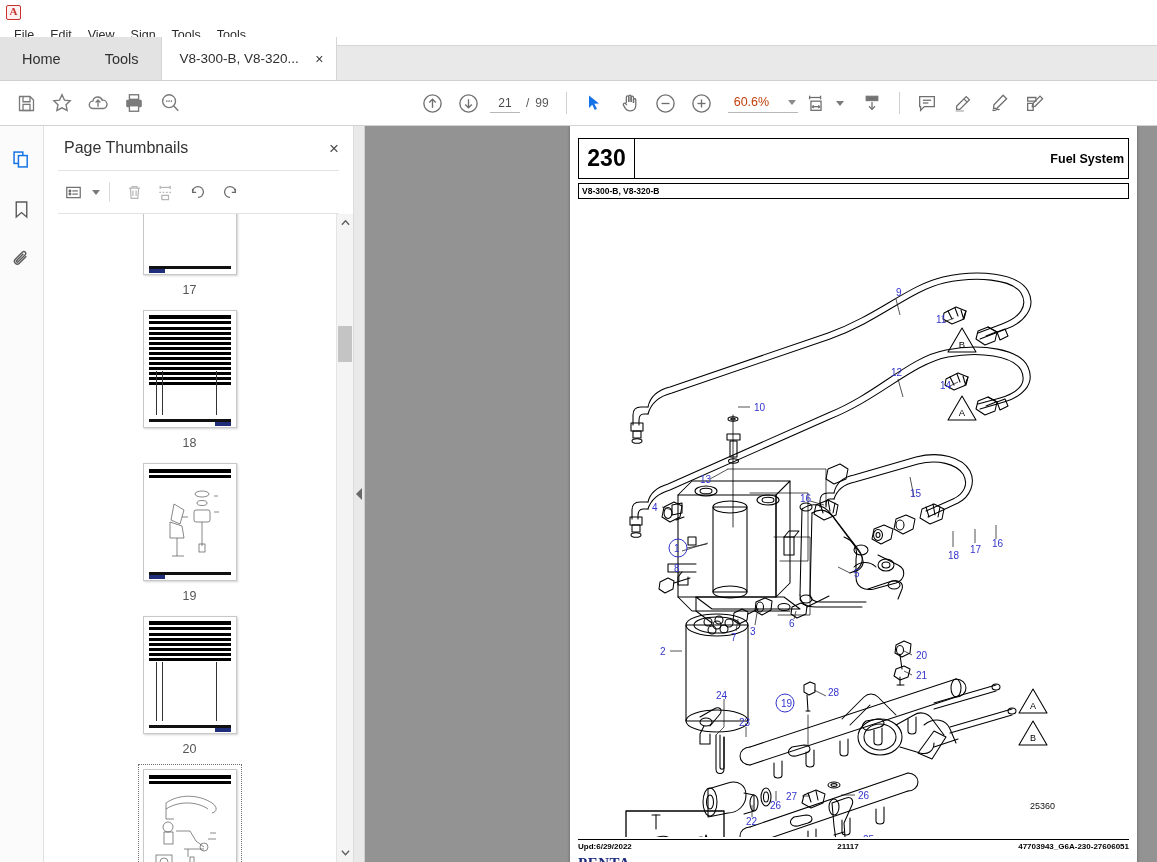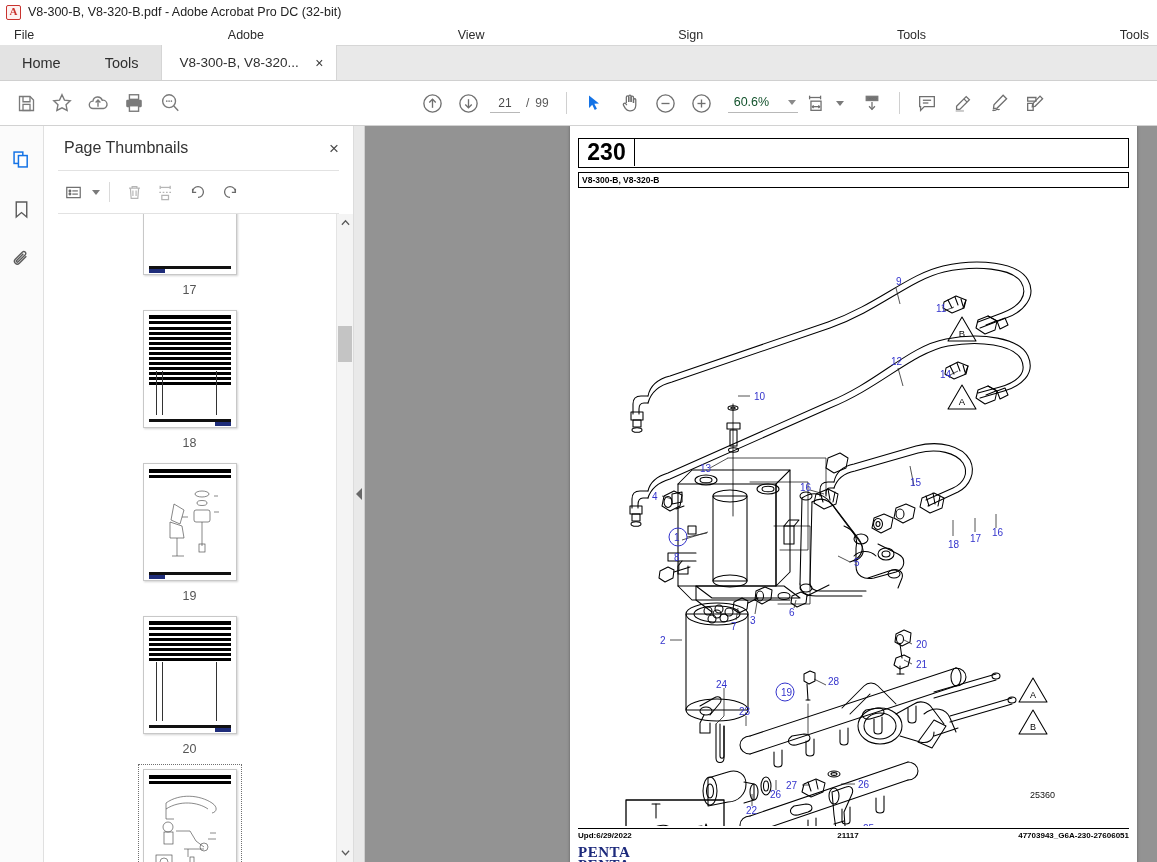--- a/index.html
+++ b/index.html
@@ -53,40 +53,39 @@
 
   
   .menubar {
     height: 22px;
     display: flex;
     align-items: center;
     background: #ffffff;
     border-bottom: 1px solid #d6d6d6;
     padding-left: 6px;
     flex: 0 0 22px;
-    justify-content: space-between;
   }
   .menu-item {
     font-size: 12.5px;
     color: #2b2b2b;
     padding: 2px 8px;
     cursor: default;
   }
 
   
   .tabstrip {
     height: 35px;
     background: #e9e9e9;
     display: flex;
     align-items: flex-end;
     border-bottom: 1px solid #d0d0d0;
     flex: 0 0 35px;
   }
   .tab {
-    height: 35px;
+    height: 43px;
     display: flex;
     align-items: center;
     font-size: 14.5px;
     color: #2f2f2f;
     padding: 0 22px;
     background: #e3e3e3;
     cursor: default;
     white-space: nowrap;
   }
   .tab.home { background: #e3e3e3; }
@@ -153,21 +152,21 @@
     background: transparent;
     outline: none;
   }
   .page-total { font-size: 12px; color: #5a5a5a; }
   .zoombox {
     display: flex; align-items: center;
     margin-left: 8px;
     border-bottom: 1px solid #b8b8b8;
     padding: 2px 2px 3px 6px;
   }
-  .zoom-value { font-size: 12.5px; color: #14532d; width: 44px; }
+  .zoom-value { font-size: 12.5px; color: #c2410c; width: 44px; }
   .caret-down {
     width: 0; height: 0;
     border-left: 4.5px solid transparent;
     border-right: 4.5px solid transparent;
     border-top: 5px solid #8a8a8a;
     margin-left: 10px;
   }
   .caret-small {
     width: 0; height: 0;
     border-left: 4px solid transparent;
@@ -329,24 +328,23 @@
     box-shadow: 0 0 3px rgba(0,0,0,0.35);
   }
   .page-inner {
     position: absolute;
     left: 8px; right: 8px; top: 12px; bottom: 0;
   }
 
   
   .pg-header {
     display: flex;
-    height: 30px;
+    height: 41px;
     border: 1.6px solid #000;
     align-items: stretch;
-    flex-direction: column;
   }
   .pg-num-cell {
     width: 56px;
     border-right: 1.6px solid #000;
     display: flex; align-items: center; justify-content: center;
     font-size: 23px;
     font-weight: bold;
     font-family: "Liberation Sans", sans-serif;
     letter-spacing: 0px;
   }
@@ -405,26 +403,25 @@
   .callout { fill: #3333cc; font-size: 10px; font-family: "Liberation Sans", sans-serif; }
   .dwg-num { fill: #111; font-size: 9px; font-family: "Liberation Sans", sans-serif; }
 </style>
 </head>
 <body>
 
 <div id="app">
 
   <div class="titlebar">
     <div class="acrobat-logo"></div>
-    <div class="title-text">V8-300-B, V8-320-B.pdf - Adobe Acrobat Pro DC (32-bit)</div>
   </div>
 
   <div class="menubar">
     <div class="menu-item">File</div>
-    <div class="menu-item">Adobe</div>
+    <div class="menu-item">Edit</div>
     <div class="menu-item">View</div>
     <div class="menu-item">Sign</div>
     <div class="menu-item">Tools</div>
     <div class="menu-item">Tools</div>
   </div>
 
   <div class="tabstrip">
     <div class="tab home">Home</div>
     <div class="tab tools">Tools</div>
     <div class="tab doc">
@@ -795,20 +792,21 @@
     <div class="collapse-handle">
       <div class="collapse-arrow"></div>
     </div>
 
     <div class="docview">
       <div class="page">
         <div class="page-inner">
 
           <div class="pg-header">
             <div class="pg-num-cell">230</div>
+            <div class="pg-title-cell">Fuel System</div>
           </div>
 
           <div class="pg-subheader">V8-300-B, V8-320-B</div>
 
           <div class="pg-drawing">
             <svg width="551" height="630" viewBox="0 0 551 630" style="position:absolute;left:0;top:0;">
               <g fill="none" stroke="#000" stroke-width="1.05" stroke-linecap="round" stroke-linejoin="round">
 
                 <path d="M70 200 C 72 190, 80 183, 92 180 L 250 126 C 300 108, 330 78, 365 70
                          C 400 62, 440 66, 450 84 C 459 100, 446 116, 428 122 L 402 132"></path>

